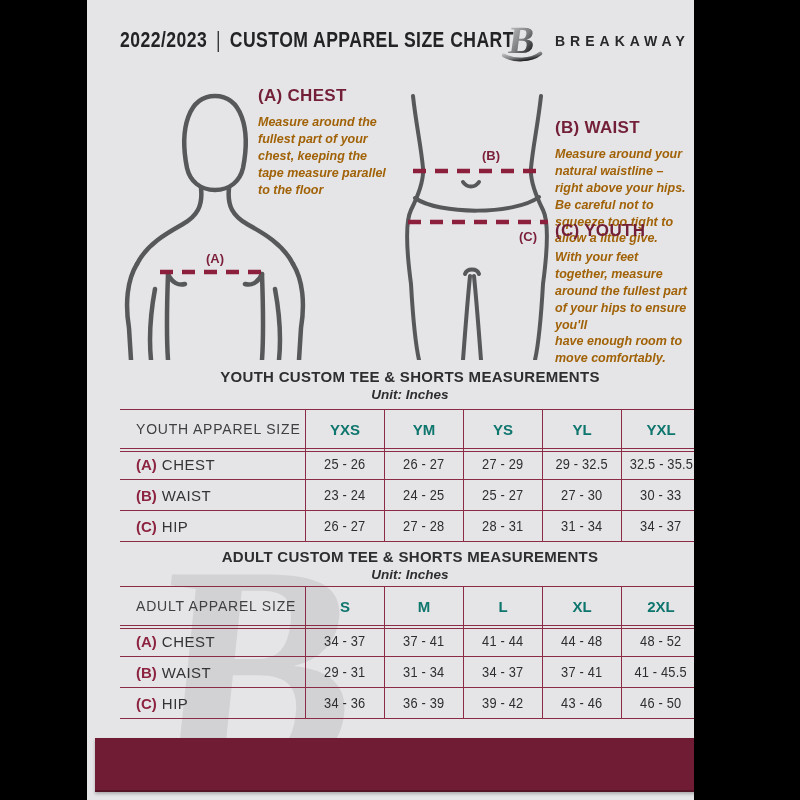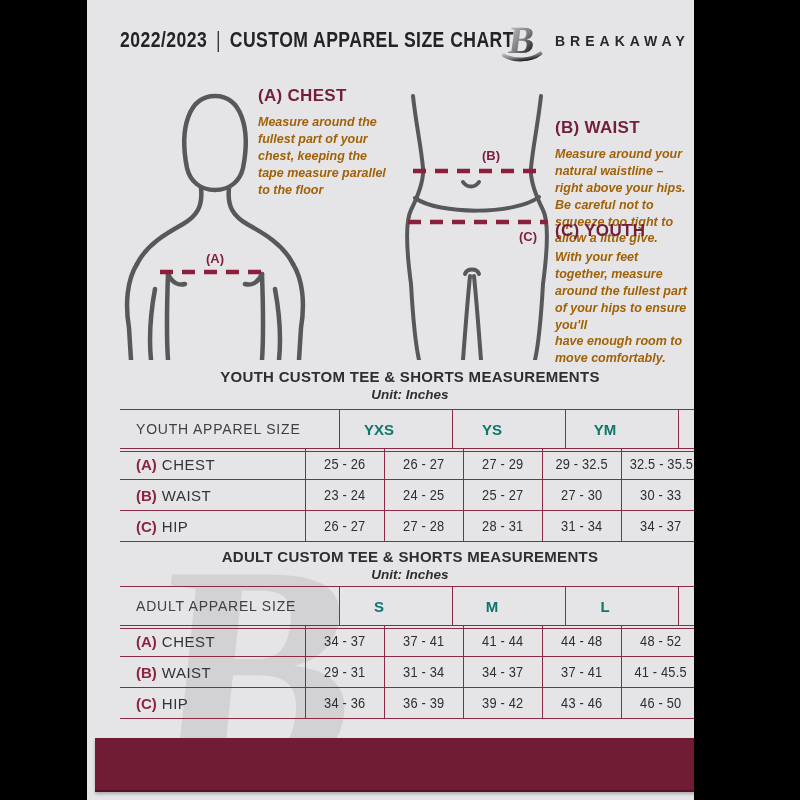--- a/index.html
+++ b/index.html
@@ -37,21 +37,21 @@
 
   
   .size-table{position:absolute;left:33px;width:580px;z-index:2;
               border-top:1.5px solid #8c2b45;border-bottom:1.5px solid #8c2b45;}
   .trow{display:grid;grid-template-columns:185px repeat(5,79px);align-items:stretch;}
   .trow > div{display:flex;align-items:center;justify-content:center;}
   .trow > div + div{border-left:1.5px solid #8c2b45;}
   .thead{height:38px;position:relative;}
   .thead::after{content:"";position:absolute;left:0;right:0;bottom:-4px;height:1.5px;
                 background:#8c2b45;z-index:3;}
-  .thead{border-bottom:1.5px solid #8c2b45;gap:34px;}
+  .thead{border-bottom:1.5px solid #8c2b45;}
   .tdata{height:30px;}
   .tdata + .tdata{border-top:1.5px solid #8c2b45;}
   .tdata:first-of-type{margin-top:2.5px;}
   .col-size{justify-content:flex-start !important;padding-left:16px;}
   .size-hdr-label{font-size:14px;color:#3f4042;letter-spacing:0.8px;}
   .size-col{font-weight:bold;font-size:15px;color:#0f766e;}
   .row-prefix{font-weight:bold;color:#8c2340;font-size:15px;margin-right:5px;}
   .row-label{font-size:15px;color:#333436;letter-spacing:0.5px;}
   .cell-val{font-size:13.5px;color:#2d2e30;letter-spacing:0.2px;
             transform:scale(0.95,1.05);}
@@ -158,24 +158,24 @@
     <div class="sec-sub" id="youth-sub">Unit: Inches</div>
     <div class="size-table" id="youth-table">
       <div class="trow thead">
         <div class="col-size">
             <span class="size-hdr-label">YOUTH APPAREL SIZE</span>
           </div>
         <div>
             <span class="size-col">YXS</span>
           </div>
         <div>
+            <span class="size-col">YM</span>
+          </div>
+        <div>
             <span class="size-col">YS</span>
-          </div>
-        <div>
-            <span class="size-col">YM</span>
           </div>
         <div>
             <span class="size-col">YL</span>
           </div>
         <div>
             <span class="size-col">YXL</span>
           </div>
       </div>
       <div class="trow tdata">
         <div class="col-size">

